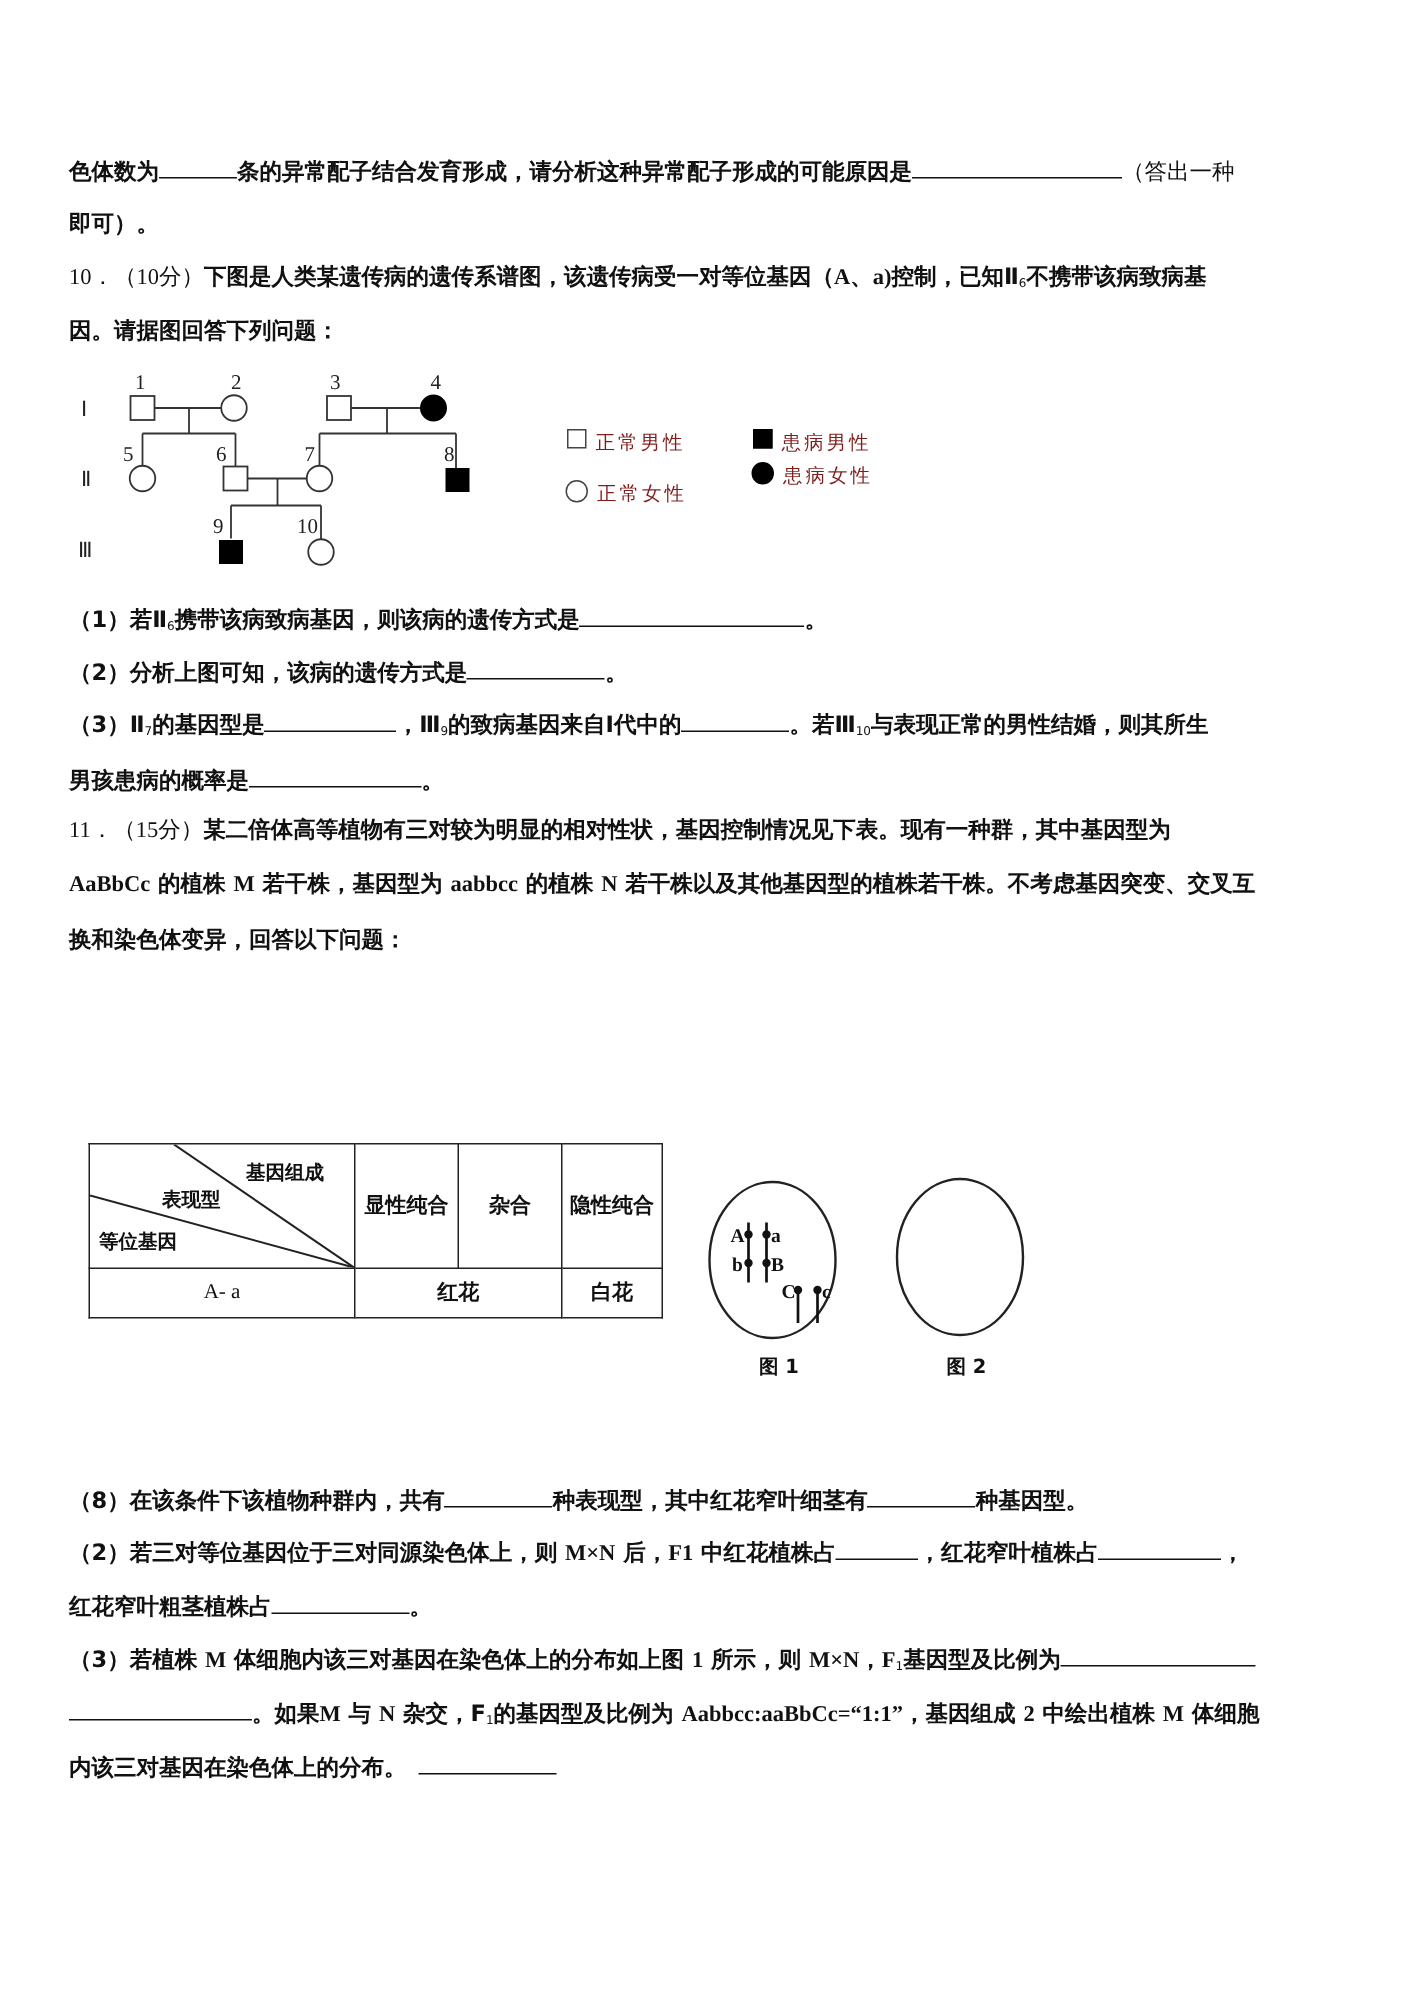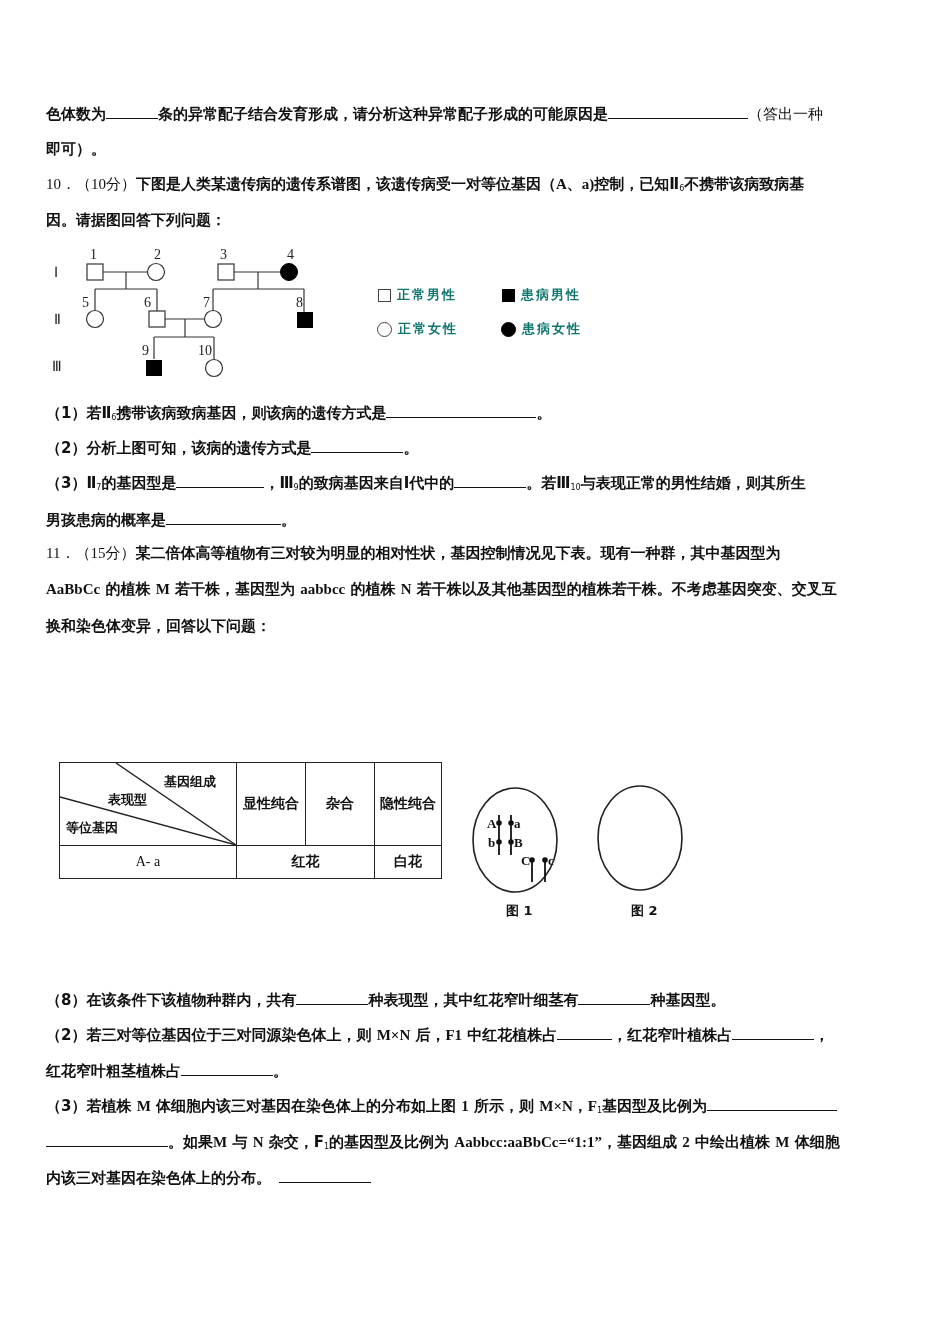--- a/index.html
+++ b/index.html
@@ -8,21 +8,21 @@
     font-family: "DejaVu Sans", "Liberation Sans", sans-serif;
     color: #111; font-size: 15px; font-weight: bold;
   }
   .line { position: absolute; left: 46px; white-space: nowrap; line-height: 20px; }
   .serif { font-family: "Liberation Serif", "DejaVu Serif", serif; }
   .num { font-family: "Liberation Serif", "DejaVu Serif", serif; font-weight: normal; }
   .blank { display: inline-block; border-bottom: 1.5px solid #111; height: 16px; vertical-align: baseline; }
   sub { font-size: 8px; font-weight: normal; vertical-align: -2px; }
   .ped { position: absolute; left: 40px; top: 240px; }
   .legend { position: absolute; left: 372px; top: 282px; width: 230px; height: 60px; }
-  .leg-item { position: absolute; font-size: 13px; font-weight: bold; color: #0f766e; letter-spacing: 2px; display: flex; align-items: center; gap: 6px; }
+  .leg-item { position: absolute; font-size: 13px; font-weight: normal; color: #7f1d1d; letter-spacing: 2px; display: flex; gap: 6px; }
   .sym-sq { width: 13px; height: 13px; border: 1.2px solid #444; box-sizing: border-box; display: inline-block; }
   .sym-sq.f { background: #000; border-color: #000; }
   .sym-ci { width: 15px; height: 15px; border: 1.2px solid #444; border-radius: 50%; box-sizing: border-box; display: inline-block; }
   .sym-ci.f { background: #000; border-color: #000; }
   .gtable { position: absolute; left: 59px; top: 762px; border-collapse: collapse; font-size: 14px; padding-left: 24px; }
   .gtable td { border: 1.6px solid #222; text-align: center; height: 32px; padding: 0; }
   .fig { position: absolute; left: 468px; top: 780px; }
 </style>
 </head>
 <body>
@@ -92,21 +92,21 @@
       <span>正常男性</span>
   </div>
   <div class="leg-item" style="left:130px; top:4px;">
     <span class="sym-sq f"></span>
       <span>患病男性</span>
   </div>
   <div class="leg-item" style="left:5px; top:38px;">
     <span class="sym-ci"></span>
       <span>正常女性</span>
   </div>
-  <div class="leg-item" style="left:129px; top:38px;">
+  <div class="leg-item" style="left:129px; top:26px;">
     <span class="sym-ci f"></span>
       <span>患病女性</span>
   </div>
 </div>
 
 <div class="line" style="top:401px;">
   <span>（1）若Ⅱ</span><sub>6</sub><span>携带该病致病基因，则该病的遗传方式是</span><span class="blank" style="width:150px;"></span><span>。</span>
 </div>
 <div class="line" style="top:436px;">
   <span>（2）分析上图可知，该病的遗传方式是</span><span class="blank" style="width:92px;"></span><span>。</span>

